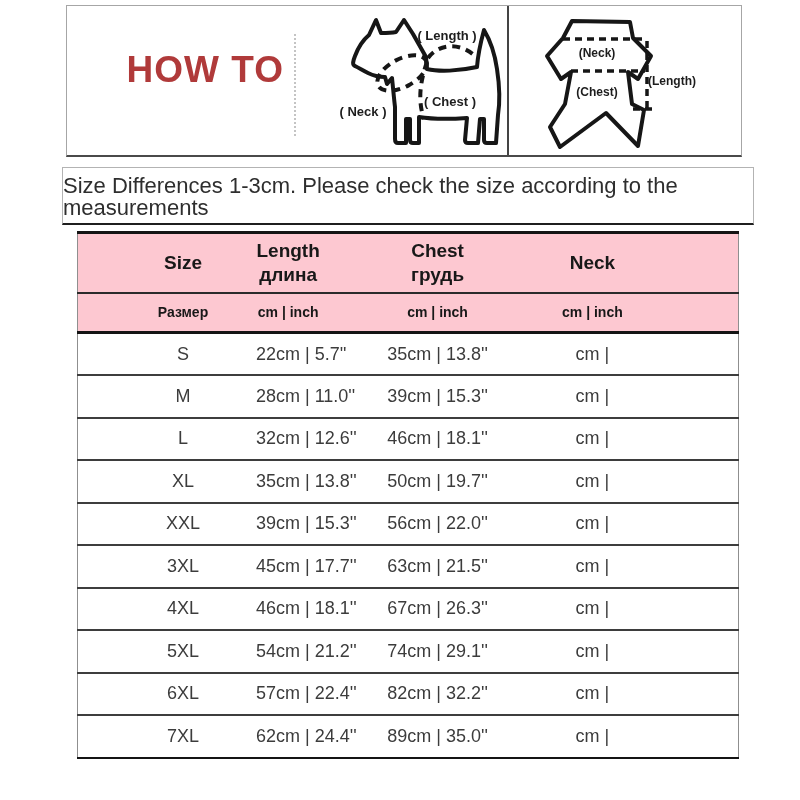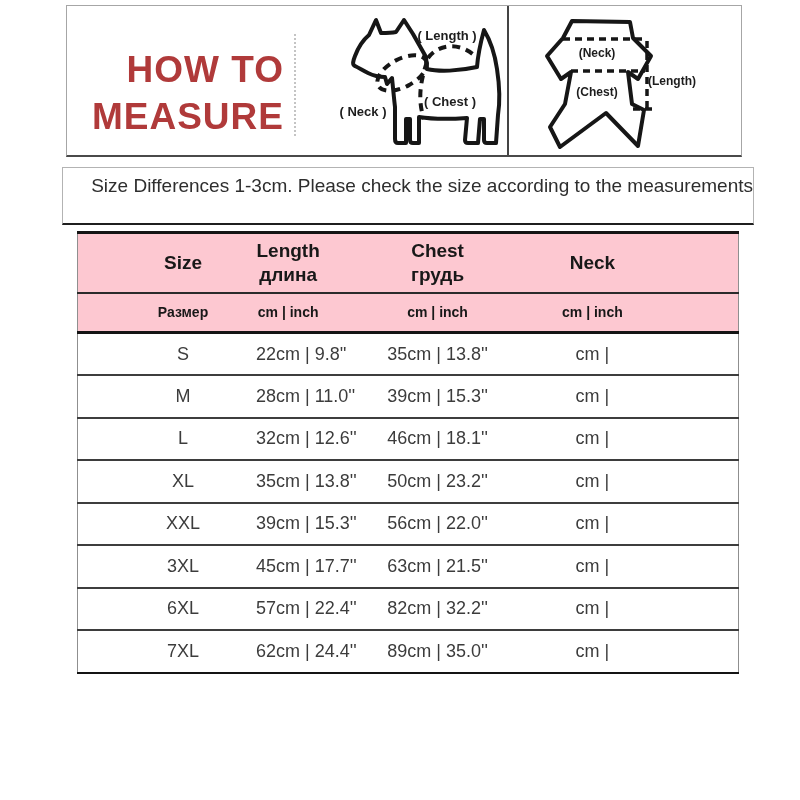--- a/index.html
+++ b/index.html
@@ -20,21 +20,21 @@
   .garment-box svg { margin:3px 0 0 26px; }
 
   .diagram-label { font-size:13px; font-weight:bold; fill:#1d1d1d; }
   .outline { fill:#ffffff; stroke:#161616; stroke-width:4; stroke-linejoin:round; stroke-linecap:round; }
   .dash    { fill:none; stroke:#161616; stroke-width:4; stroke-dasharray:8 6; stroke-linecap:butt; }
   .dash-thin { fill:none; stroke:#161616; stroke-width:3.5; stroke-dasharray:7 5; }
 
   
   .notice { position:absolute; left:62px; top:167px; width:692px; height:58px;
             background:#fff; border:1px solid #b3b3b3; border-bottom:2px solid #1f1f1f;
-            text-align:right; padding-top:7px; font-size:19px; line-height:22px; color:#2e2e2e; }
+            text-align:left; padding-top:7px; font-size:22px; line-height:22px; color:#2e2e2e; }
 
   
   table.size-table { position:absolute; left:77px; top:231px; width:662px;
                      border-collapse:collapse; table-layout:fixed; background:#fff;
                      border-top:3px solid #141414; border-bottom:2px solid #141414;
                      border-left:1px solid #8f8f8f; border-right:1px solid #8f8f8f; }
   .size-table th, .size-table td { text-align:center; white-space:nowrap; overflow:visible; }
   .size-table thead th { background:#fdc8d1; color:#181818; font-weight:bold; }
   .size-table tr.h1 { height:60px; }
   .size-table tr.h1 th { font-size:19px; line-height:24px; border-bottom:2px solid #2b2b2b; }
@@ -49,21 +49,20 @@
   .size-table th:nth-child(4), .size-table td:nth-child(4) { padding-right:100px;margin-left:44px; }
 </style>
 </head>
 <body>
 
 <div class="stage">
 
   <div class="banner">
     <div class="title">
       <div>HOW TO</div>
-      <div>MEASURE</div>
     </div>
 
     <div class="divider"></div>
 
     <div class="dog">
       <svg width="230" height="147" viewBox="0 0 230 147">
         <path class="outline" d="M 47,13 L 40,28 C 34,33 29,41 26,49 C 24,54 23,58 26,59 C 30,61 35,64 39,66
              C 45,69 52,70 56,70 L 58,77 L 63,71 C 64,80 65,92 66,100
              L 66,132 Q 66,136 69,136 L 77,136 L 77,112 L 81,112 L 81,133 Q 81,136 84,136
              L 90,136 L 90,110 C 102,112 124,112 138,111
@@ -122,52 +121,64 @@
       <tr class="h2">
         <th>Размер</th>
         <th>cm | inch</th>
         <th>cm | inch</th>
         <th>cm | inch</th>
       </tr>
     </thead>
     <tbody>
       <tr>
         <td>S</td>
-        <td>22cm | 9.8''</td>
+        <td>22cm | 5.7''</td>
         <td>35cm | 13.8''</td>
         <td>cm |</td>
       </tr>
       <tr>
         <td>M</td>
         <td>28cm | 11.0''</td>
         <td>39cm | 15.3''</td>
         <td>cm |</td>
       </tr>
       <tr>
         <td>L</td>
         <td>32cm | 12.6''</td>
         <td>46cm | 18.1''</td>
         <td>cm |</td>
       </tr>
       <tr>
         <td>XL</td>
         <td>35cm | 13.8''</td>
-        <td>50cm | 23.2''</td>
+        <td>50cm | 19.7''</td>
         <td>cm |</td>
       </tr>
       <tr>
         <td>XXL</td>
         <td>39cm | 15.3''</td>
         <td>56cm | 22.0''</td>
         <td>cm |</td>
       </tr>
       <tr>
         <td>3XL</td>
         <td>45cm | 17.7''</td>
         <td>63cm | 21.5''</td>
+        <td>cm |</td>
+      </tr>
+      <tr>
+        <td>4XL</td>
+        <td>46cm | 18.1''</td>
+        <td>67cm | 26.3''</td>
+        <td>cm |</td>
+      </tr>
+      <tr>
+        <td>5XL</td>
+        <td>54cm | 21.2''</td>
+        <td>74cm | 29.1''</td>
         <td>cm |</td>
       </tr>
       <tr>
         <td>6XL</td>
         <td>57cm | 22.4''</td>
         <td>82cm | 32.2''</td>
         <td>cm |</td>
       </tr>
       <tr>
         <td>7XL</td>

